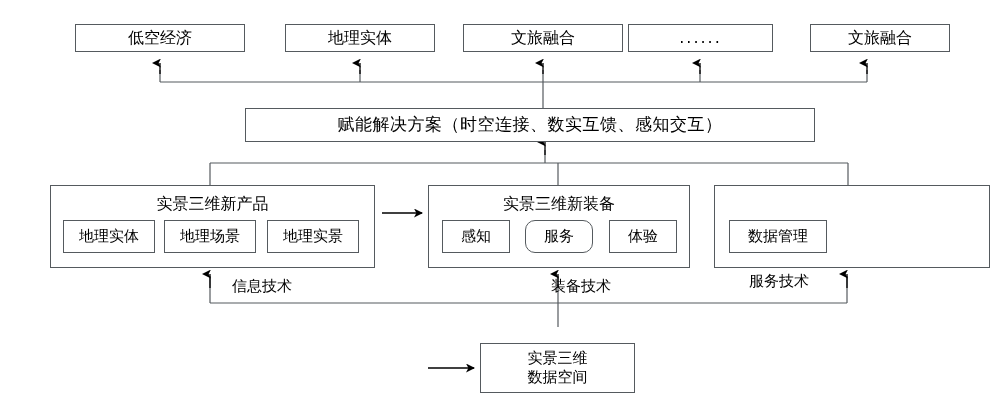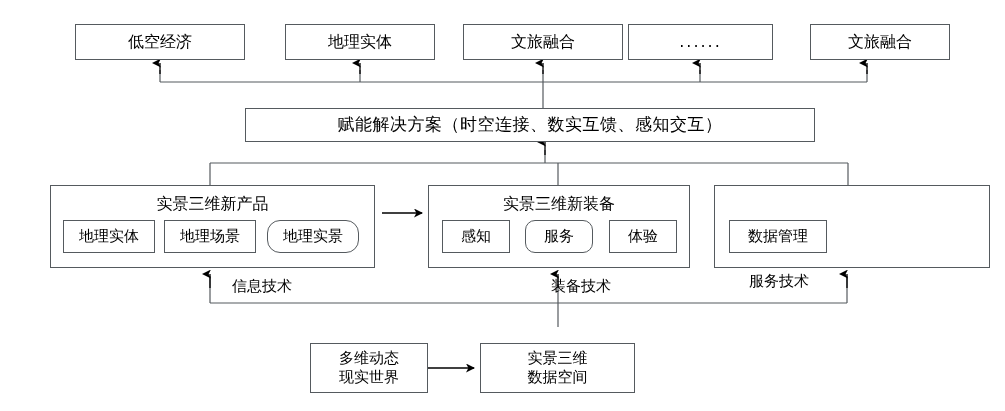--- a/index.html
+++ b/index.html
@@ -32,21 +32,21 @@
     background: #ffffff;
     display: flex;
     align-items: center;
     justify-content: center;
     text-align: center;
     color: #000000;
     line-height: 1.25;
     white-space: pre-line;
   }
   .top-box {
-    height: 36px;
+    height: 28px;
     font-size: 16px;
   }
   .solution-box {
     font-size: 17px;
     letter-spacing: 0.5px;
   }
   .group-box {
     display: block;
     position: absolute;
     box-sizing: border-box;
@@ -168,21 +168,21 @@
   </div>
 
   <div class="group-box" style="left:50px; top:185px; width:325px; height:83px;">
     <div class="group-title">实景三维新产品</div>
     <div class="sub-box" style="left:12px; top:34px; width:92px;">
       <span>地理实体</span>
     </div>
     <div class="sub-box" style="left:113px; top:34px; width:92px;">
       <span>地理场景</span>
     </div>
-    <div class="sub-box" style="left:216px; top:34px; width:92px;border-radius:13px;">
+    <div class="sub-box" style="left:216px; top:34px; width:92px;">
       <span>地理实景</span>
     </div>
   </div>
 
   <div class="group-box" style="left:428px; top:185px; width:262px; height:83px;">
     <div class="group-title">实景三维新装备</div>
     <div class="sub-box" style="left:13px; top:34px; width:68px;">
       <span>感知</span>
     </div>
     <div class="sub-box" style="left:96px; top:34px; width:68px;border-radius:10px;">
@@ -202,22 +202,18 @@
   <div class="edge-label" style="left:232px; top:277px;">
     <span>信息技术</span>
   </div>
   <div class="edge-label" style="left:540px; top:277px;margin-left:11px;">
     <span>装备技术</span>
   </div>
   <div class="edge-label" style="left:749px; top:272px;">
     <span>服务技术</span>
   </div>
 
-  <div class="box bottom-box" style="left:310px; top:343px; width:118px;">
-    <span>多维动态
-现实世界</span>
-  </div>
   <div class="box bottom-box" style="left:480px; top:343px; width:155px;">
     <span>实景三维
 数据空间</span>
   </div>
 
 </div>
 
 </body></html>

